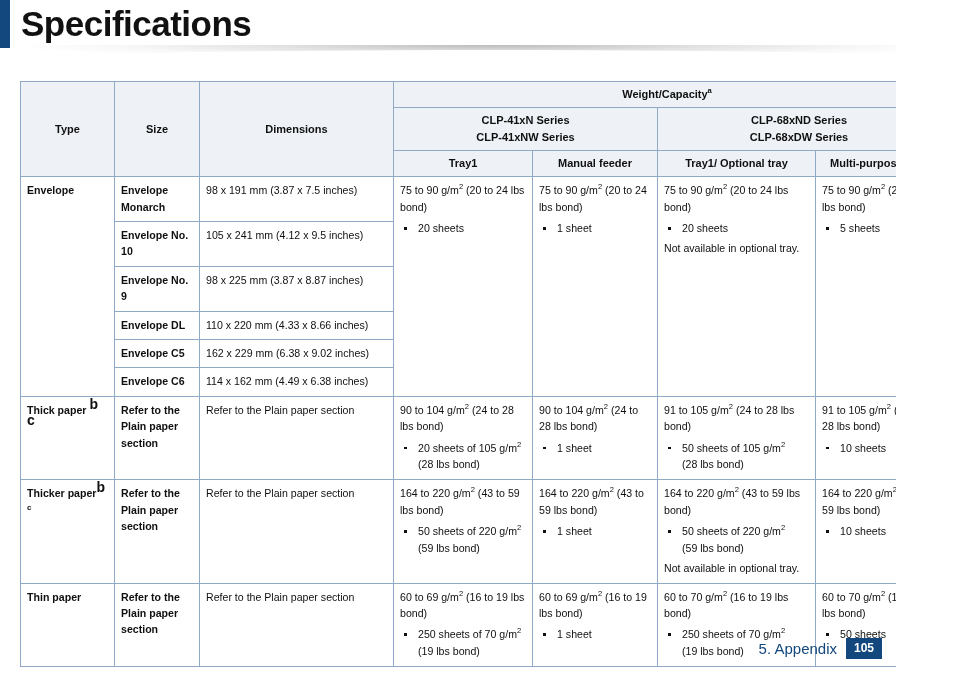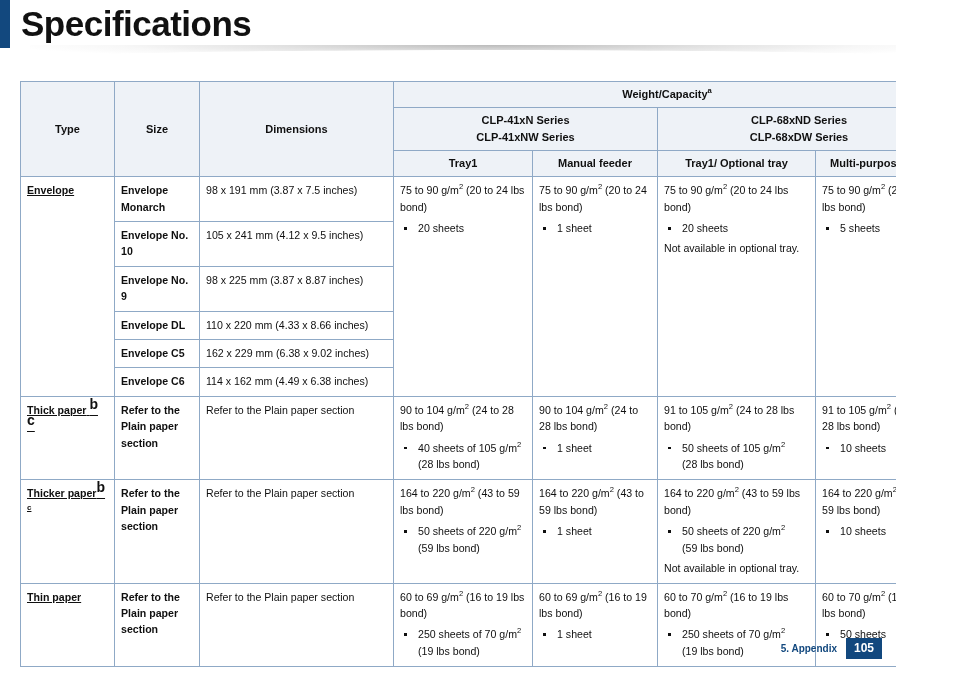--- a/index.html
+++ b/index.html
@@ -77,21 +77,21 @@
   }
   .th-tall { height: 68px; }
 
   .c-type  { width: 94px; }
   .c-size  { width: 85px; }
   .c-dim   { width: 194px; }
   .c-w1    { width: 139px; }
   .c-w2    { width: 125px; }
   .c-w3    { width: 158px; }
   .c-w4    { width: 125px; }
-  .type-cell { font-weight: bold; text-decoration: underline; }
+  .type-cell { font-weight: bold; }
   .size-cell { font-weight: bold; }
 
   sup { font-size: 7.6px; vertical-align: super; line-height: 0; }
   .sup-ab { font-size: 14px; font-weight: bold; }
 
   ul.blist {
     margin: 5px 0 0 0;
     padding: 0 0 0 2px;
     list-style: none;
   }
@@ -111,22 +111,22 @@
   .note { margin-top: 4px; }
   .p0 { margin: 0; }
 
   
   .footer {
     position: absolute;
     right: 14px; bottom: 16px;
     display: flex; align-items: center;
   }
   .footer-label {
-    font-size: 10px;
-    font-weight: bold;
+    font-size: 15px;
+    font-weight: normal;
     color: #12487e;
     margin-right: 9px;
   }
   .page-badge {
     background: #12487e;
     color: #ffffff;
     font-size: 12px;
     font-weight: bold;
     padding: 4px 7px 5px 7px;
     min-width: 36px;
@@ -238,21 +238,21 @@
 
       <tr>
         <td class="type-cell">
           <span>Thick paper</span> <sup class="sup-ab">b c</sup>
         </td>
         <td class="size-cell">Refer to the Plain paper section</td>
         <td>Refer to the Plain paper section</td>
         <td>
           <div class="p0"><span>90 to 104 g/m</span><sup>2</sup><span> (24 to 28 lbs bond)</span></div>
           <ul class="blist">
-            <li><span>40 sheets of 105 g/</span><span>m</span><sup>2</sup><span> (28 lbs bond)</span></li>
+            <li><span>20 sheets of 105 g/</span><span>m</span><sup>2</sup><span> (28 lbs bond)</span></li>
           </ul>
         </td>
         <td>
           <div class="p0"><span>90 to 104 g/m</span><sup>2</sup><span> (24 to 28 lbs bond)</span></div>
           <ul class="blist">
             <li>1 sheet</li>
           </ul>
         </td>
         <td>
           <div class="p0"><span>91 to 105 g/m</span><sup>2</sup><span> (24 to 28 lbs bond)</span></div>

